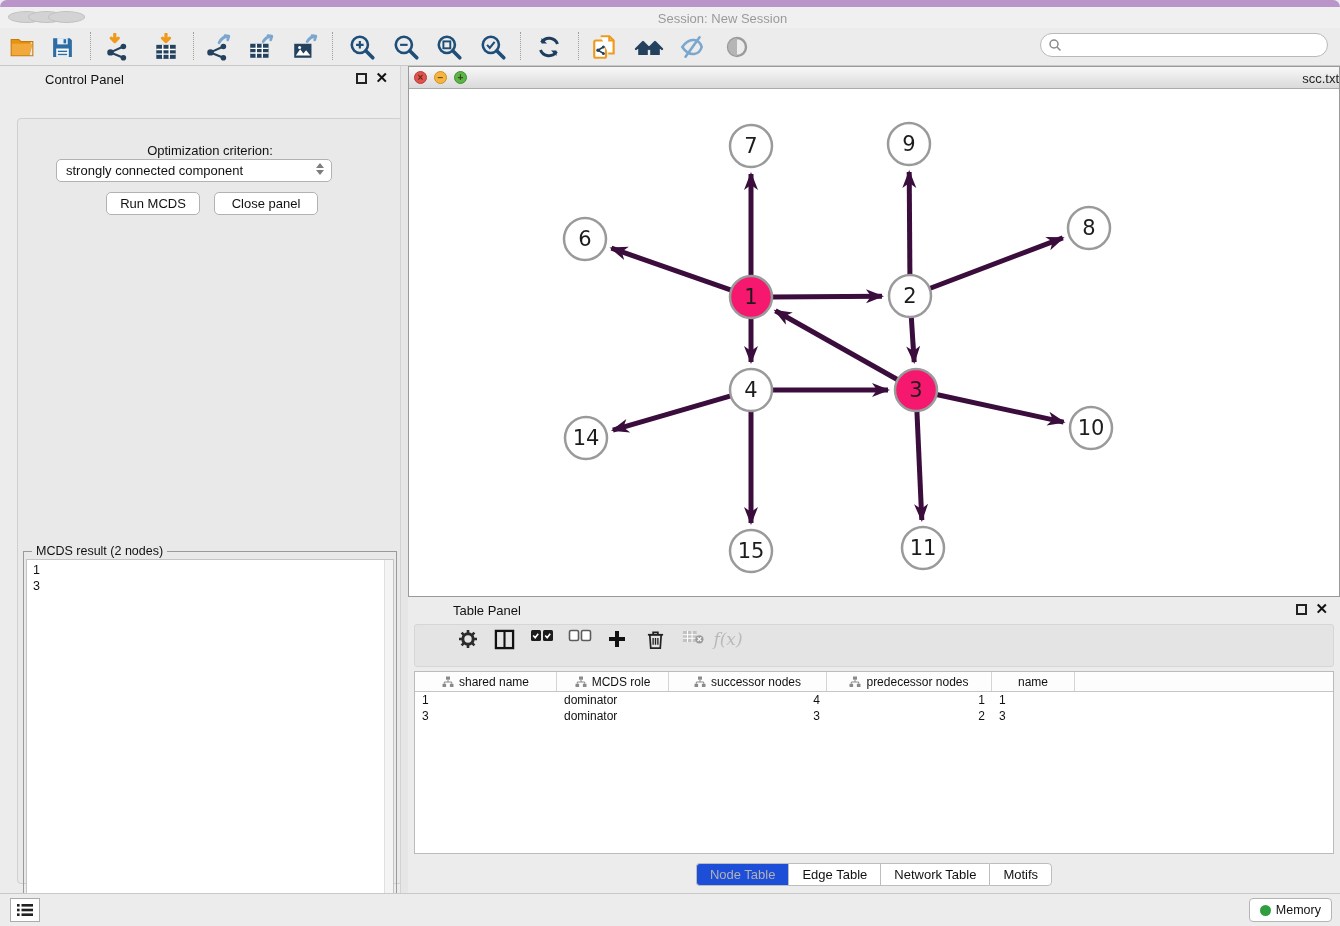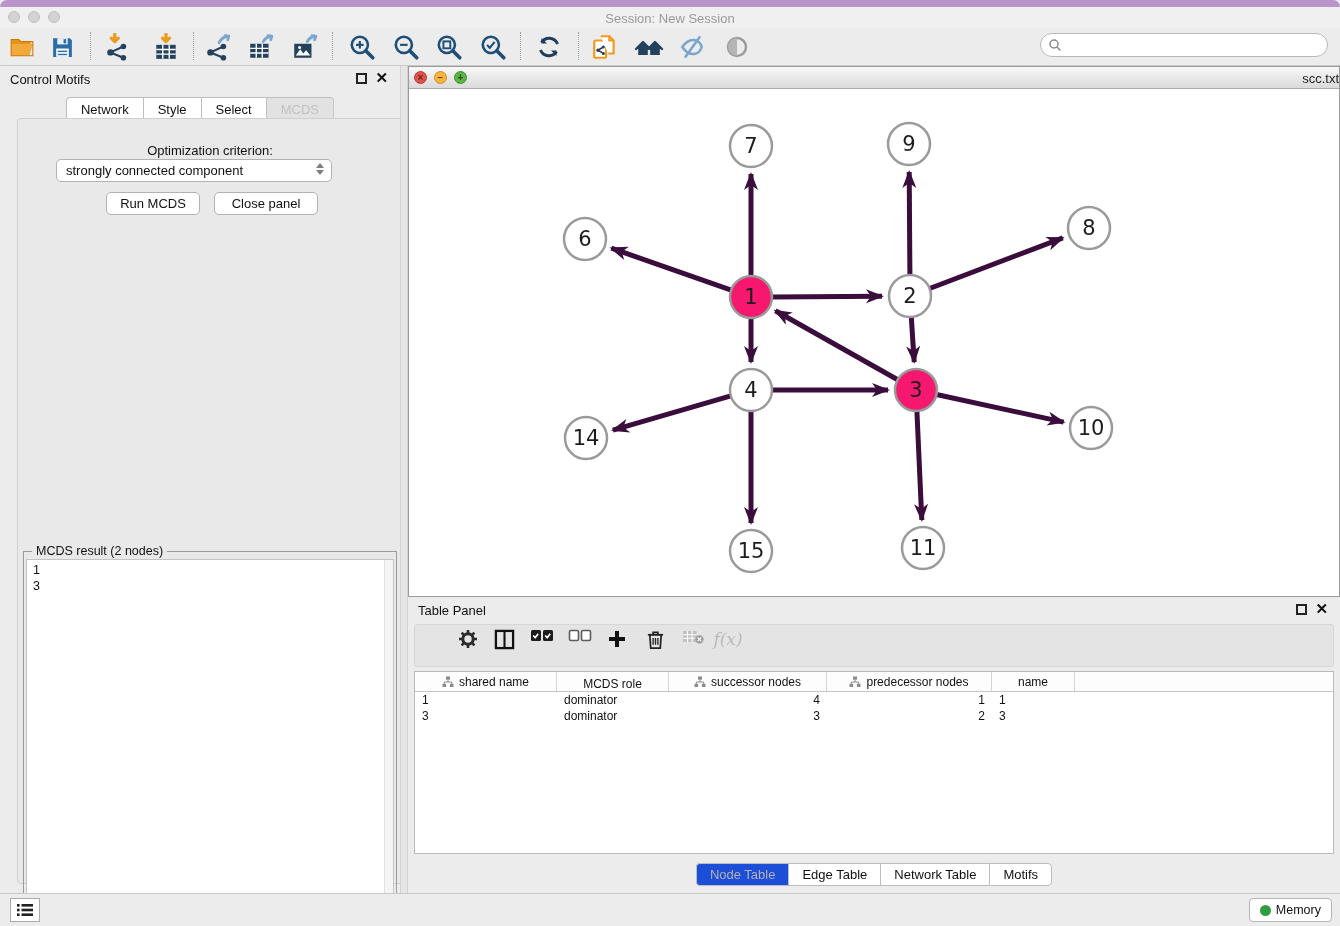--- a/index.html
+++ b/index.html
@@ -1,18 +1,18 @@
 <!DOCTYPE html>
 <html><head>
 <meta charset="utf-8">
 <style>
   * { margin:0; padding:0; box-sizing:border-box; }
   html,body { width:1340px; height:926px; }
   body { font-family:"Liberation Sans", sans-serif; background:#ececec; position:relative; overflow:hidden; }
-  .abs { position:absolute; }
+  .abs { position:absolute;padding-left:35px; }
 
   
   .accent-strip { top:0; left:0; width:1340px; height:7px; background:#b995c9; border-radius:8px 8px 0 0; }
   .titlebar { top:7px; left:0; width:1340px; height:21px; background:#f0f0f0; }
   .traffic-inactive { width:12px; height:12px; border-radius:50%; background:#d3d3d3; border:1px solid #c0c0c0; top:4px; }
   .win-title { width:100%; text-align:center; top:4px; font-size:13px; color:#9a9a9a; }
 
   
   .toolbar { top:28px; left:0; width:1340px; height:38px; background:#ececec; border-bottom:1px solid #c9c9c9; }
   .tbi { position:absolute; top:2px; width:34px; height:34px; display:flex; align-items:center; justify-content:center; cursor:default; }
@@ -219,30 +219,24 @@
     <svg width="14" height="14" viewBox="0 0 14 14">
         <circle cx="6" cy="6" r="4" fill="none" stroke="#8a8a8a" stroke-width="1.5"></circle>
         <path d="M9 9l3.5 3.5" stroke="#8a8a8a" stroke-width="1.5"></path>
       </svg>
     <input type="text" placeholder="" style="">
   </span>
 </div>
 
 <div class="abs control-panel">
   <div class="panel-head">
-    <span class="panel-title">Control Motifs</span>
+    <span class="panel-title">Control Panel</span>
     <span class="float-btn" style="right:33px"></span>
     <span class="close-btn" style="right:12px">✕</span>
   </div>
-  <div class="cp-tabs">
-      <span class="cp-tab">Network</span>
-      <span class="cp-tab">Style</span>
-      <span class="cp-tab">Select</span>
-      <span class="cp-tab selected">MCDS</span>
-    </div>
   <div class="cp-body">
     <div class="opt-label">Optimization criterion:</div>
     <div class="criterion-select">
       <span>strongly connected component</span>
       <span class="stepper">
           <span class="up"></span>
           <span class="dn"></span>
         </span>
     </div>
     <button class="cp-btn" style="left:88px; width:94px">Run MCDS</button>
@@ -404,21 +398,21 @@
           <svg width="12" height="12" viewBox="0 0 12 12">
             <g fill="#8a8a8a">
               <rect x="4" y="0.5" width="4" height="3.2"></rect>
               <rect x="0.5" y="7.8" width="3.6" height="3.2"></rect>
               <rect x="7.9" y="7.8" width="3.6" height="3.2"></rect>
             </g>
             <path d="M6 3.7v2.3M2.3 7.8V6h7.4v1.8" stroke="#8a8a8a" fill="none"></path>
           </svg>
           <span>shared name</span>
         </div>
-        <div class="th-cell" style="width: 112px; flex-direction: column;">
+        <div class="th-cell" style="width: 112px;">
           <svg width="12" height="12" viewBox="0 0 12 12">
             <g fill="#8a8a8a">
               <rect x="4" y="0.5" width="4" height="3.2"></rect>
               <rect x="0.5" y="7.8" width="3.6" height="3.2"></rect>
               <rect x="7.9" y="7.8" width="3.6" height="3.2"></rect>
             </g>
             <path d="M6 3.7v2.3M2.3 7.8V6h7.4v1.8" stroke="#8a8a8a" fill="none"></path>
           </svg>
           <span>MCDS role</span>
         </div>

